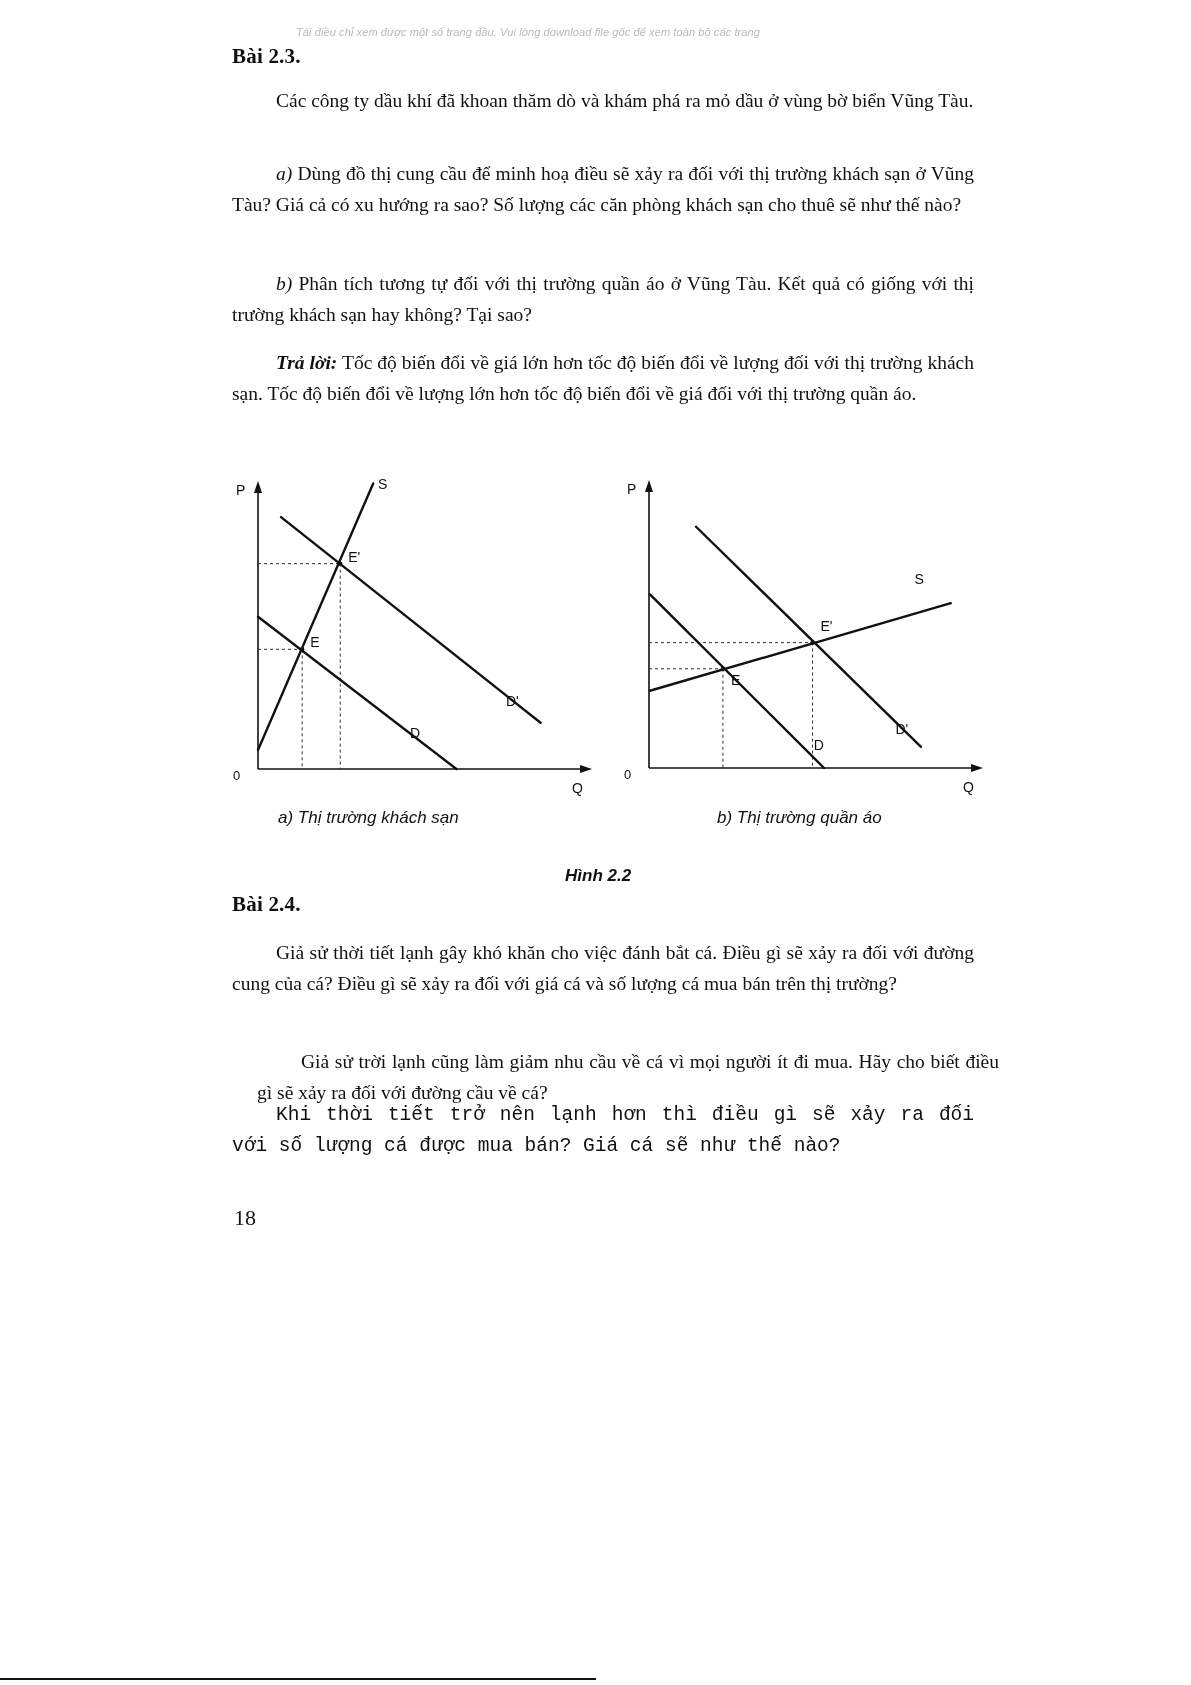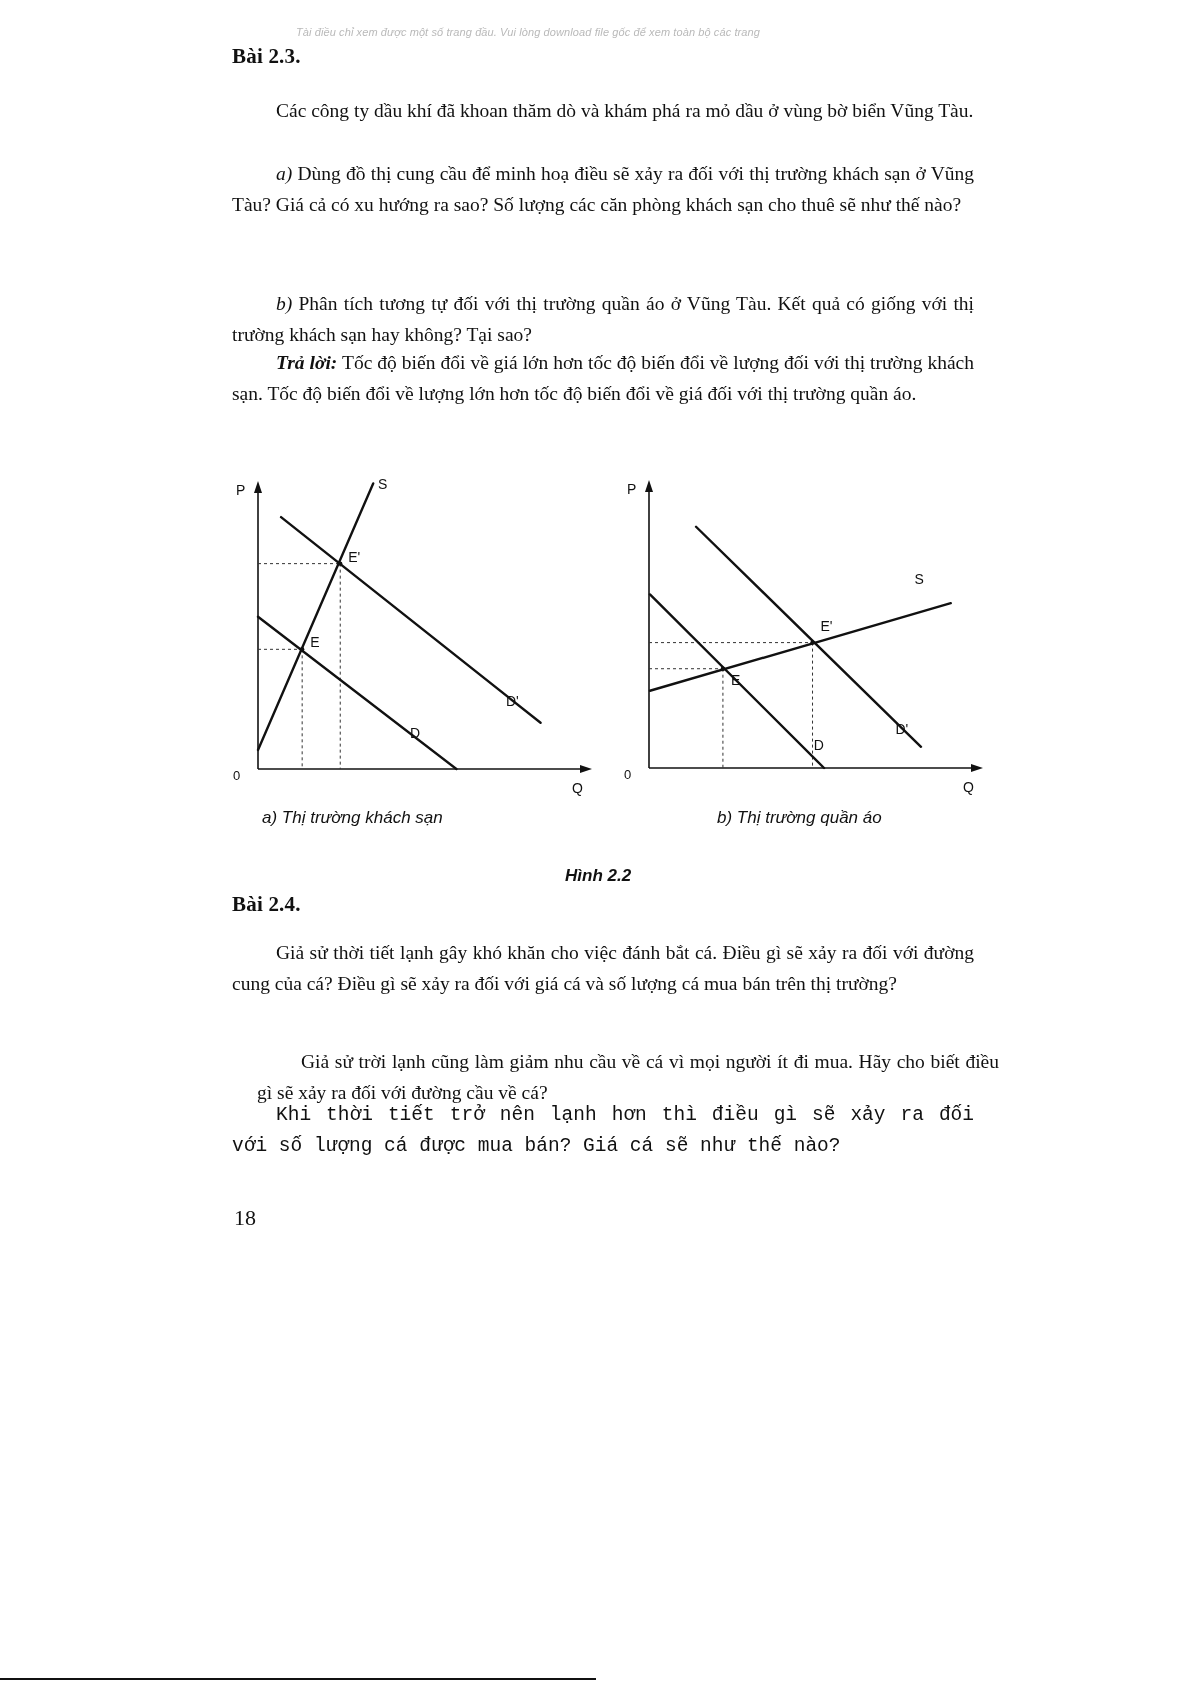--- a/index.html
+++ b/index.html
@@ -23,25 +23,25 @@
   .pagenum { position: absolute; left: 234px; top: 1205px; font-size: 22px; }
   .footer-rule { position: absolute; left: 0; top: 1678px; width: 596px; height: 2px; background: #111; }
 </style>
 </head>
 <body>
 
 <div class="watermark">Tài điều chỉ xem được một số trang đầu. Vui lòng download file gốc để xem toàn bộ các trang</div>
 
 <div class="heading" style="top:44px;text-align:right;">Bài 2.3.</div>
 
-<div class="para" style="top:95px;"><span class="indent"></span><span>Các công ty dầu khí đã khoan thăm dò và khám phá ra mỏ dầu ở vùng bờ biển Vũng Tàu.</span></div>
+<div class="para" style="top:85px;"><span class="indent"></span><span>Các công ty dầu khí đã khoan thăm dò và khám phá ra mỏ dầu ở vùng bờ biển Vũng Tàu.</span></div>
 
 <div class="para" style="top:158px;"><span class="indent"></span><i>a)</i> <span>Dùng đồ thị cung cầu để minh hoạ điều sẽ xảy ra đối với thị trường khách sạn ở Vũng Tàu? Giá cả có xu hướng ra sao? Số lượng các căn phòng khách sạn cho thuê sẽ như thế nào?</span></div>
 
-<div class="para" style="top:268px;margin-top:20px;"><span class="indent"></span><i>b)</i> <span>Phân tích tương tự đối với thị trường quần áo ở Vũng Tàu. Kết quả có giống với thị trường khách sạn hay không? Tại sao?</span></div>
+<div class="para" style="top:268px;"><span class="indent"></span><i>b)</i> <span>Phân tích tương tự đối với thị trường quần áo ở Vũng Tàu. Kết quả có giống với thị trường khách sạn hay không? Tại sao?</span></div>
 
 <div class="para" style="top:347px;"><span class="indent"></span><b>Trả lời:</b> <span>Tốc độ biến đổi về giá lớn hơn tốc độ biến đổi về lượng đối với thị trường khách sạn. Tốc độ biến đổi về lượng lớn hơn tốc độ biến đổi về giá đối với thị trường quần áo.</span></div>
 
 <div class="chart" id="chart-a" style="left:0;top:0;">
   <svg width="1191" height="820">
     <g class="plot">
         <line x1="258" y1="769" x2="258" y2="491" stroke="#111" stroke-width="1.6"></line>
         <polygon points="254,493 262,493 258,481" fill="#111"></polygon>
         <line x1="258" y1="769" x2="582" y2="769" stroke="#111" stroke-width="1.6"></line>
         <polygon points="580,765 580,773 592,769" fill="#111"></polygon>
@@ -58,21 +58,21 @@
         <text x="310.15999999999997" y="647.3199999999999" font-size="14">E</text>
         <circle cx="302.15999999999997" cy="649.3199999999999" r="2.2" fill="#111"></circle>
         <text x="348.24" y="561.64" font-size="14">E'</text>
         <circle cx="340.24" cy="563.64" r="2.2" fill="#111"></circle>
       </g>
     <text class="ylabel" x="236" y="495" font-size="14">P</text>
     <text class="xlabel" x="572" y="793" font-size="14">Q</text>
     <text class="origin" x="233" y="780" font-size="13">0</text>
   </svg>
 </div>
-<div class="caption" style="left:262px;top:808px;">a) Thị trường khách sạn</div>
+<div class="caption" style="left:278px;top:808px;">a) Thị trường khách sạn</div>
 
 <div class="chart" id="chart-b" style="left:0;top:0;">
   <svg width="1191" height="820">
     <g class="plot">
         <line x1="649" y1="768" x2="649" y2="490" stroke="#111" stroke-width="1.6"></line>
         <polygon points="645,492 653,492 649,480" fill="#111"></polygon>
         <line x1="649" y1="768" x2="973" y2="768" stroke="#111" stroke-width="1.6"></line>
         <polygon points="971,764 971,772 983,768" fill="#111"></polygon>
         <line x1="649" y1="668.72" x2="722.92" y2="668.72" stroke="#333" stroke-width="1" stroke-dasharray="3,3"></line>
         <line x1="722.92" y1="668.72" x2="722.92" y2="768" stroke="#333" stroke-width="1" stroke-dasharray="3,3"></line>

